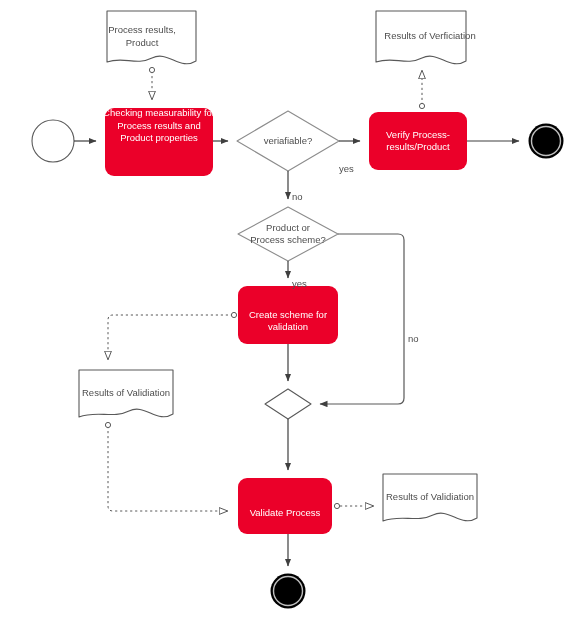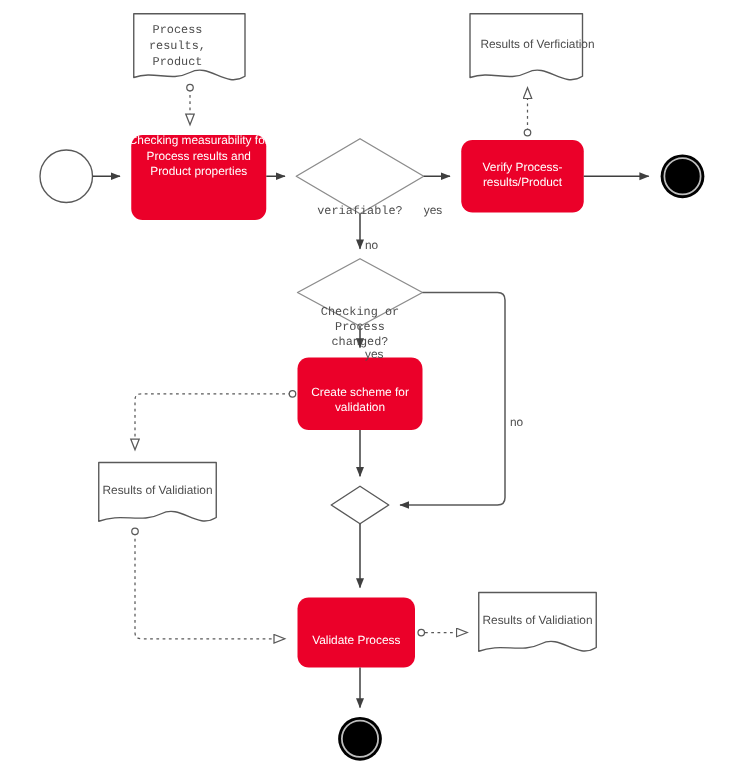--- a/index.html
+++ b/index.html
@@ -43,22 +43,21 @@
   .note-label {
     color: #4d4d4d;
     font-size: 9.5px;
     line-height: 13px;
     font-family: "Liberation Sans", sans-serif;
   }
   .decision-label {
     color: #4d4d4d;
     font-size: 9.5px;
     line-height: 12px;
-    font-family: Liberation Mono, monospace;
-    margin-top: 28px;
+    font-family: Liberation Sans, sans-serif;
   }
   .edge-label {
     position: absolute;
     color: #4d4d4d;
     font-size: 9.5px;
     font-family: "Liberation Sans", sans-serif;
     white-space: nowrap;
     margin-top: 16px;
   }
   .hit {
@@ -160,39 +159,39 @@
 
     <g fill="#ffffff" stroke="#595959" stroke-width="1">
       <circle cx="152" cy="70" r="2.6"></circle>
       <circle cx="422" cy="106" r="2.6"></circle>
       <circle cx="234" cy="315" r="2.6"></circle>
       <circle cx="108" cy="425" r="2.6"></circle>
       <circle cx="337" cy="506" r="2.6"></circle>
     </g>
   </svg>
 
-  <div class="node-label note-label" style="left:107px; top:14px; width:70px; height:44px;font-family:Liberation Mono, monospace;">Process results, Product</div>
+  <div class="node-label note-label" style="left:107px; top:14px; width:70px; height:44px;">Process results, Product</div>
 
   <div class="node-label note-label" style="left:376px; top:13px; width:108px; height:44px;">Results of Verficiation</div>
 
   <div class="node-label note-label" style="left:79px; top:372px; width:94px; height:40px;">Results of Validiation</div>
 
   <div class="node-label note-label" style="left:383px; top:476px; width:94px; height:40px;">Results of Validiation</div>
 
   <div class="node-label action-label" style="left:102px; top:92px; width:114px; height:68px;">Checking measurability for Process results and Product properties</div>
 
   <div class="node-label action-label" style="left:367px; top:112px; width:102px; height:58px;">Verify Process-results/Product</div>
 
   <div class="node-label action-label" style="left:236px; top:286px; width:104px; height:70px;">Create scheme for validation</div>
 
   <div class="node-label action-label" style="left:236px; top:478px; width:98px; height:71px;">Validate Process</div>
 
   <div class="node-label decision-label" style="left:238px; top:133px; width:100px; height:16px;">veriafiable?</div>
 
-  <div class="node-label decision-label" style="left:248px; top:211px; width:80px; height:46px;">Checking or Process changed?</div>
+  <div class="node-label decision-label" style="left:248px; top:211px; width:80px; height:46px;">Product or Process scheme?</div>
 
   <span class="edge-label" style="left:339px; top:147px;">yes</span>
 
   <span class="edge-label" style="left:292px; top:175px;">no</span>
 
   <span class="edge-label" style="left:292px; top:262px;">yes</span>
 
   <span class="edge-label" style="left:408px; top:317px;">no</span>
 
   <div class="hit" style="left:32px; top:120px; width:42px; height:42px; border-radius:50%;"></div>

